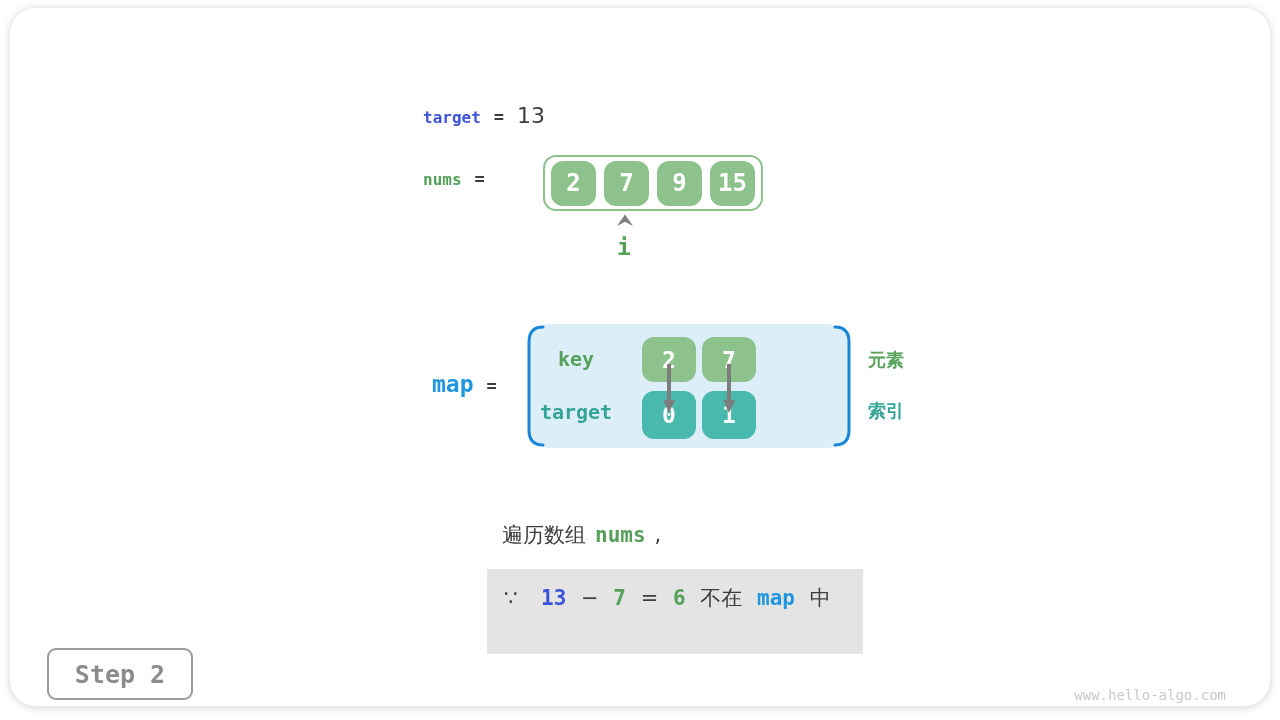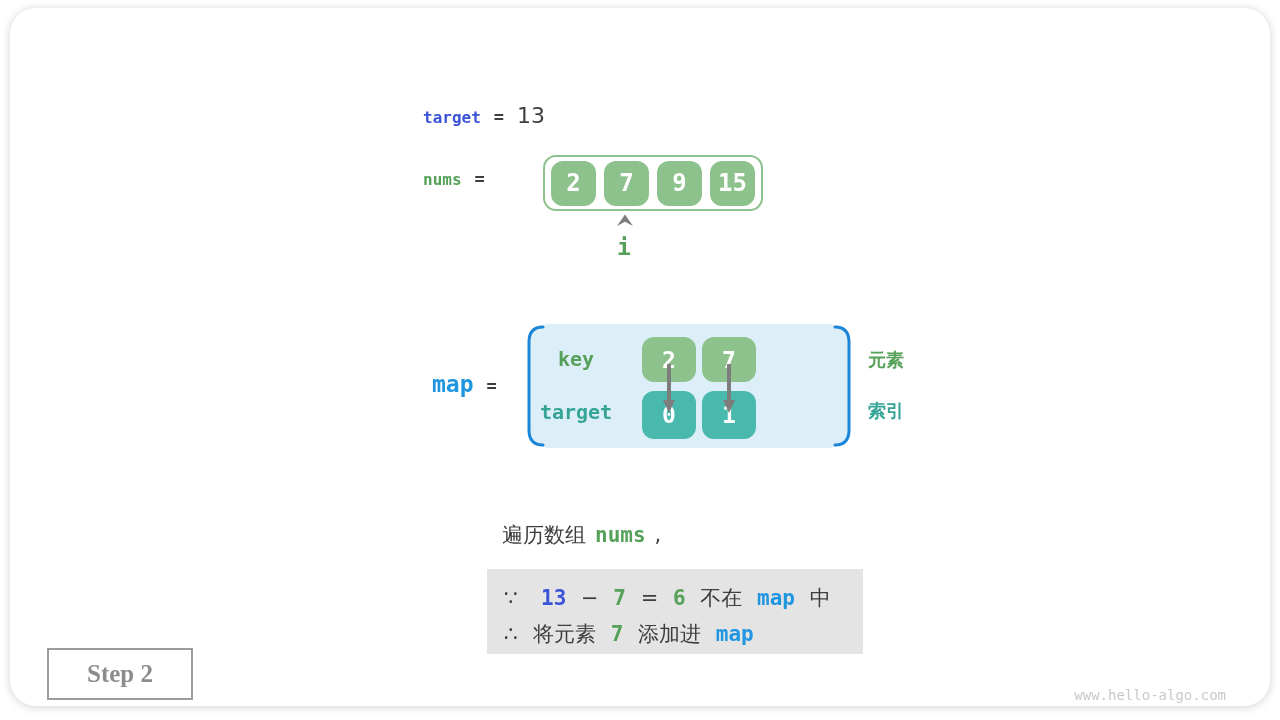--- a/index.html
+++ b/index.html
@@ -90,23 +90,23 @@
   }
   .note-line { font-size: 21px; color: var(--dark-text); line-height: 36px; white-space: nowrap; }
   .note-line .code { font-size: 21px; margin: 0 8px; }
   .note-sym { margin-right: 9px; }
 
   
   .step-badge {
     left: 37px; top: 640px; width: 146px; height: 52px;
     background: #fff;
     border: 2px solid var(--step-border);
-    border-radius: 0;
+    border-radius: 9px;
     display: flex; align-items: center; justify-content: center;
-    color: var(--step-text); font-size: 25px; font-family: Liberation Serif, serif;
+    color: var(--step-text); font-size: 25px;
   }
   .watermark { right: 44px; top: 679px; font-size: 14px; color: var(--watermark-gray); }
 
   svg .stroke-bracket { stroke: var(--bracket-blue); stroke-width: 3; fill: none; stroke-linecap: round; }
   svg .arrow-line { stroke: var(--arrow-gray); stroke-width: 4; }
   svg .arrow-head { fill: var(--arrow-gray); }
 </style>
 </head>
 <body>
 
@@ -182,26 +182,19 @@
       <span class="note-sym">∵</span>
       <span class="code royal">13</span>
       <span>−</span>
       <span class="code green">7</span>
       <span>=</span>
       <span class="code green">6</span>
       <span>不在</span>
       <span class="code bright">map</span>
       <span>中</span>
     </div>
-    <div class="note-line">
-      <span class="note-sym">∴</span>
-      <span>将元素</span>
-      <span class="code green">7</span>
-      <span>添加进</span>
-      <span class="code bright">map</span>
-    </div>
   </div>
 
   <div class="abs step-badge mono bold">Step 2</div>
 
   <div class="abs watermark mono">www.hello-algo.com</div>
 
 </div>
 
 </body></html>

